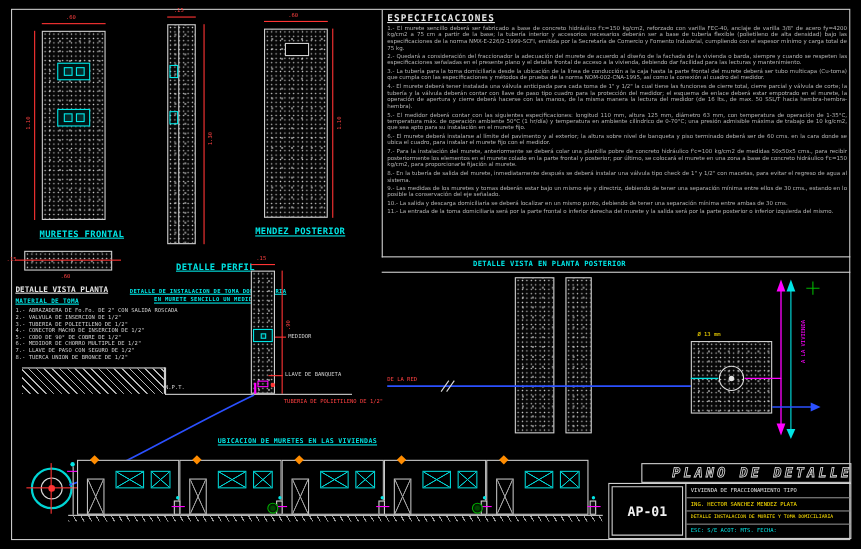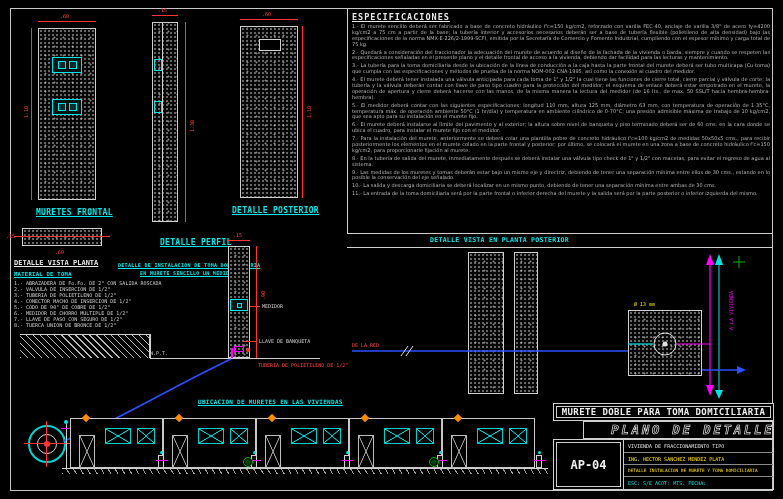--- a/index.html
+++ b/index.html
@@ -86,21 +86,21 @@
   <div class="abs dimlbl rot" style="left:189px;top:132px;">1.30</div>
   <div class="abs lbl" style="left:136px;top:238px;font-size:8px;padding-left:24px;">DETALLE PERFIL</div>
 
   <div class="abs stipple" style="left:240px;top:26px;width:58px;height:172px;">
     <div class="abs" style="left:18px;top:12px;width:22px;height:12px;border:1px solid #d0d0d0;background:#000;"></div>
   </div>
   <div class="abs rline" style="left:240px;top:19px;width:58px;height:1px;"></div>
   <div class="abs rline" style="left:302px;top:26px;width:1px;height:172px;"></div>
   <div class="abs dimlbl" style="left:262px;top:11px;">.60</div>
   <div class="abs dimlbl rot" style="left:306px;top:118px;">1.10</div>
-  <div class="abs lbl" style="left:232px;top:206px;font-size:8px;">DETALLE POSTERIOR</div>
+  <div class="abs lbl" style="left:232px;top:206px;font-size:8px;">MENDEZ POSTERIOR</div>
 
   <div class="abs stipple" style="left:22px;top:228px;width:80px;height:18px;"></div>
   <div class="abs rline" style="left:14px;top:236px;width:96px;height:1px;"></div>
   <div class="abs dimlbl" style="left:55px;top:249px;">.60</div>
   <div class="abs dimlbl" style="left:6px;top:233px;">.15</div>
   <div class="abs lblw" style="left:14px;top:259px;font-size:7px;">DETALLE VISTA PLANTA</div>
 
   <div class="abs lbl" style="left:14px;top:271px;font-size:5.5px;">MATERIAL DE TOMA</div>
   <div class="abs tiny" style="left:14px;top:280px;">1.- ABRAZADERA DE Fo.Fo. DE 2" CON SALIDA ROSCADA</div>
   <div class="abs tiny" style="left:14px;top:286px;">2.- VALVULA DE INSERCION DE 1/2"</div>
@@ -226,27 +226,26 @@
   </div>
 
   <div class="post" style="left:158px;"></div>
   <div class="post" style="left:251px;"></div>
   <div class="post" style="left:344px;"></div>
   <div class="post" style="left:437px;"></div>
   <div class="post" style="left:536px;"></div>
   <div class="bush" style="left:243px;"></div>
   <div class="bush" style="left:429px;"></div>
 
-  <div class="abs tb tbdouble tbtitle" style="left:553px;top:403px;width:221px;height:18px;">MURETE DOBLE PARA TOMA DOMICILIARIA</div>
   <div class="abs tb" style="left:583px;top:421px;width:191px;height:18px;">
     <svg width="219" height="16" viewBox="0 0 219 16">
       <text x="109" y="12" text-anchor="middle" fill="none" stroke="#e0e0e0" stroke-width="0.7" style="font-family:'DejaVu Sans Mono',monospace;font-size:12px;font-weight:bold;font-style:italic;letter-spacing:3px;">PLANO DE DETALLE</text>
     </svg>
   </div>
   <div class="abs tb" style="left:553px;top:439px;width:221px;height:51px;">
-    <div class="abs tbdouble" style="left:0;top:0;width:70px;height:49px;border-right:1px solid #cfcfcf;display:flex;align-items:center;justify-content:center;color:#f0f0f0;font-weight:bold;font-size:12px;">AP-04</div>
+    <div class="abs tbdouble" style="left:0;top:0;width:70px;height:49px;border-right:1px solid #cfcfcf;display:flex;align-items:center;justify-content:center;color:#f0f0f0;font-weight:bold;font-size:12px;">AP-01</div>
     <div class="abs tbrow" style="left:70px;top:0;width:149px;height:12px;border-top:none;color:#e0e0e0;">VIVIENDA DE FRACCIONAMIENTO TIPO</div>
     <div class="abs tbrow" style="left:70px;top:12px;width:149px;height:12px;color:#ffe000;">ING. HECTOR SANCHEZ MENDEZ PLATA</div>
     <div class="abs tbrow" style="left:70px;top:24px;width:149px;height:12px;color:#ffe000;font-size:4.4px;">DETALLE INSTALACION DE MURETE Y TOMA DOMICILIARIA</div>
     <div class="abs tbrow" style="left:70px;top:36px;width:149px;height:13px;color:#00e5e5;">ESC: S/E      ACOT: MTS.      FECHA:</div>
   </div>
 
 </div>
 
 </body></html>

